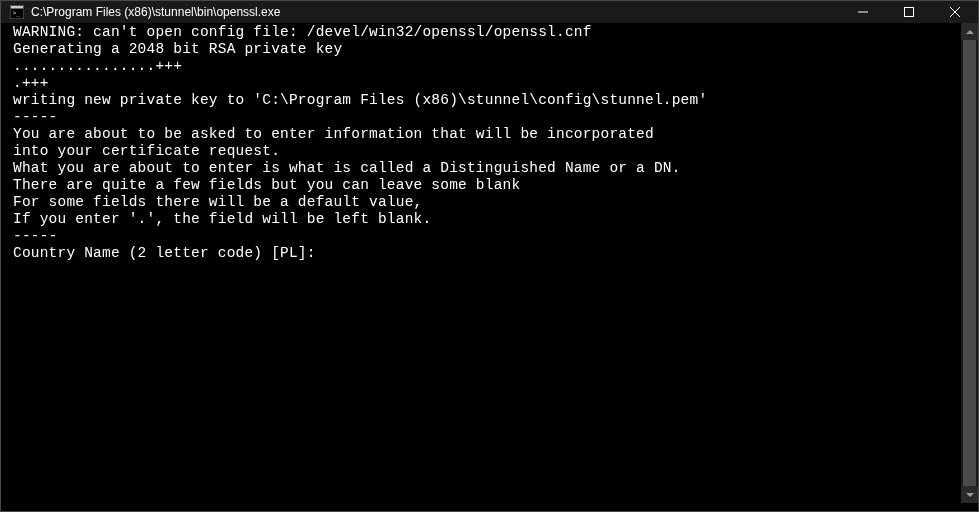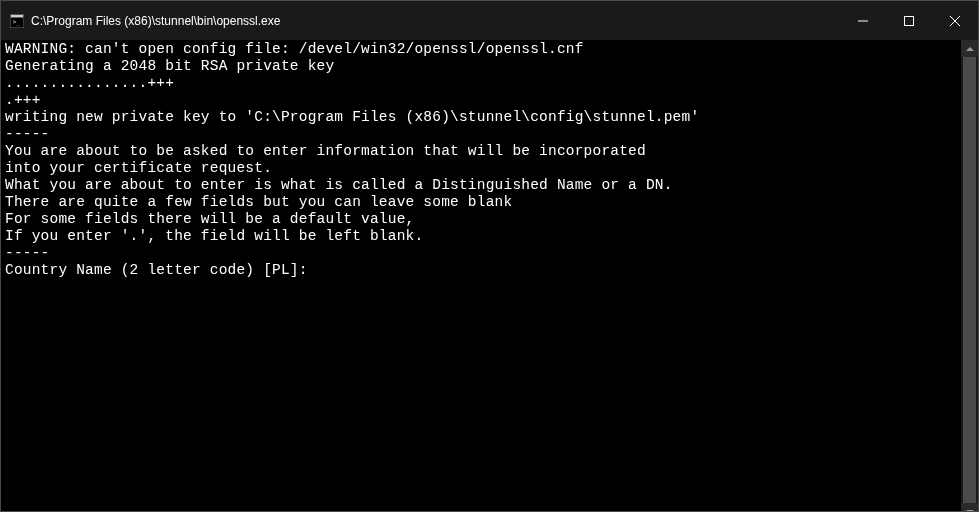--- a/index.html
+++ b/index.html
@@ -9,21 +9,21 @@
     }
     body {
       width: 979px;
       height: 512px;
       background: #000;
       font-family: "Segoe UI", Tahoma, sans-serif;
       overflow: hidden;
       border: 1px solid #4a4a4a;
     }
     .titlebar {
-      height: 39px;
+      height: 22px;
       background: #1a1a1a;
       display: flex;
       align-items: center;
       color: #fff;
       font-size: 12px;
       position: relative;
     }
     .titlebar-icon {
       width: 16px;
       height: 16px;
@@ -64,21 +64,21 @@
       height: calc(100% - 30px);
       background: #000;
     }
     .console {
       flex: 1;
       background: #000;
       color: #fff;
       font-family: "NSimSun", "SimSun", "Consolas", "Courier New", monospace;
       font-size: 14.5px;
       line-height: 17px;
-      padding: 1px 0 0 4px;
+      padding: 1px 0 0 12px;
       white-space: pre;
       overflow: hidden;
       letter-spacing: 0.2px;
     }
     .scrollbar {
       width: 17px;
       background: #1a1a1a;
       position: relative;
     }
     .scrollbar-arrow {

